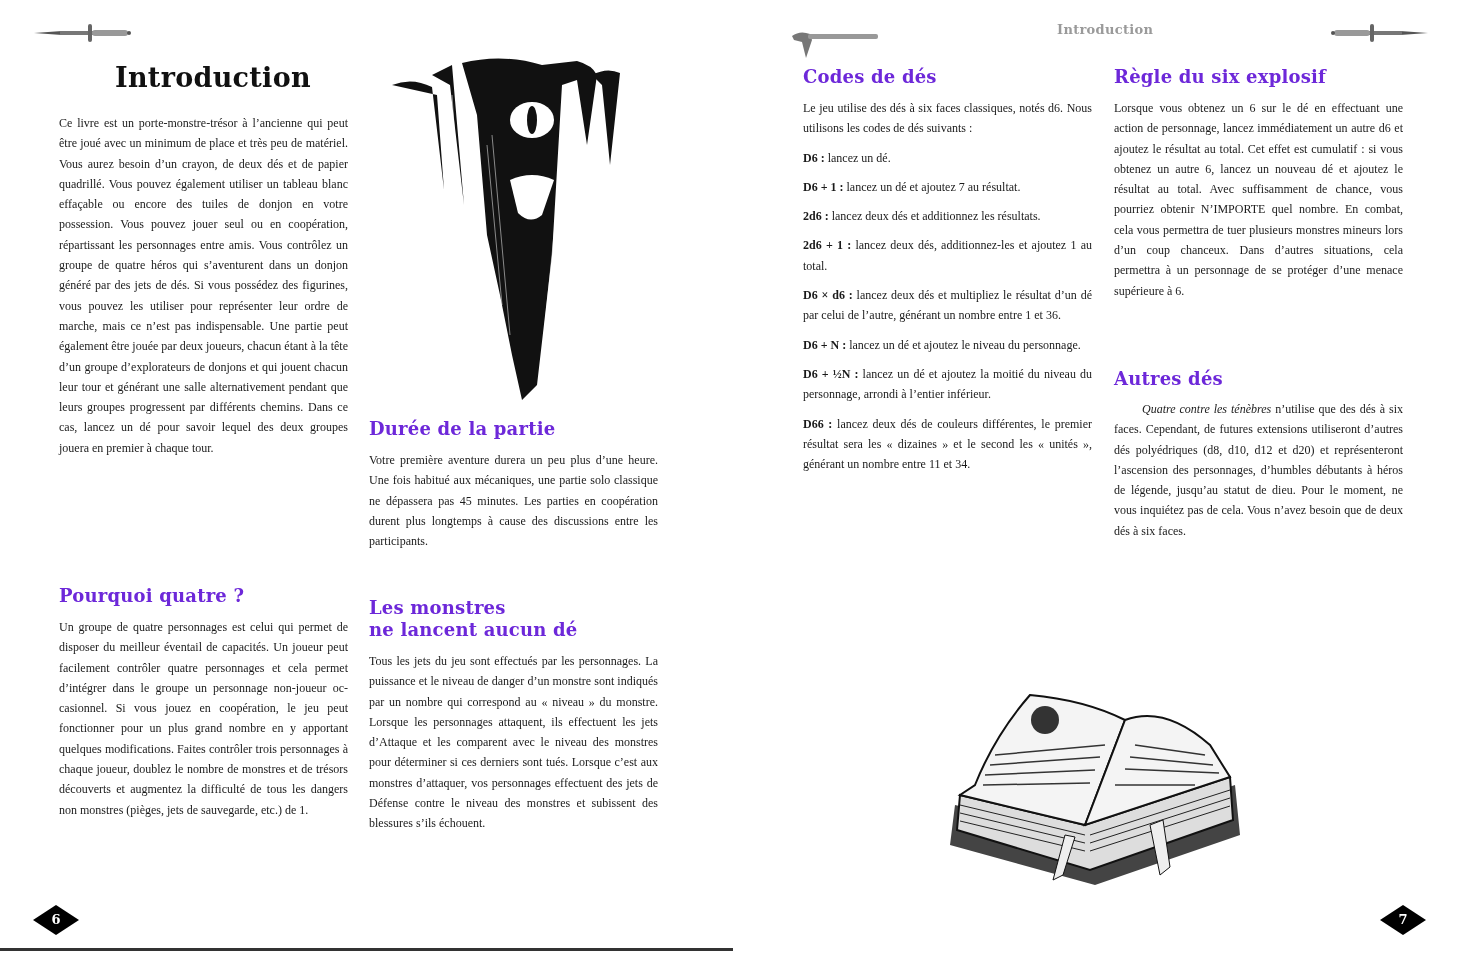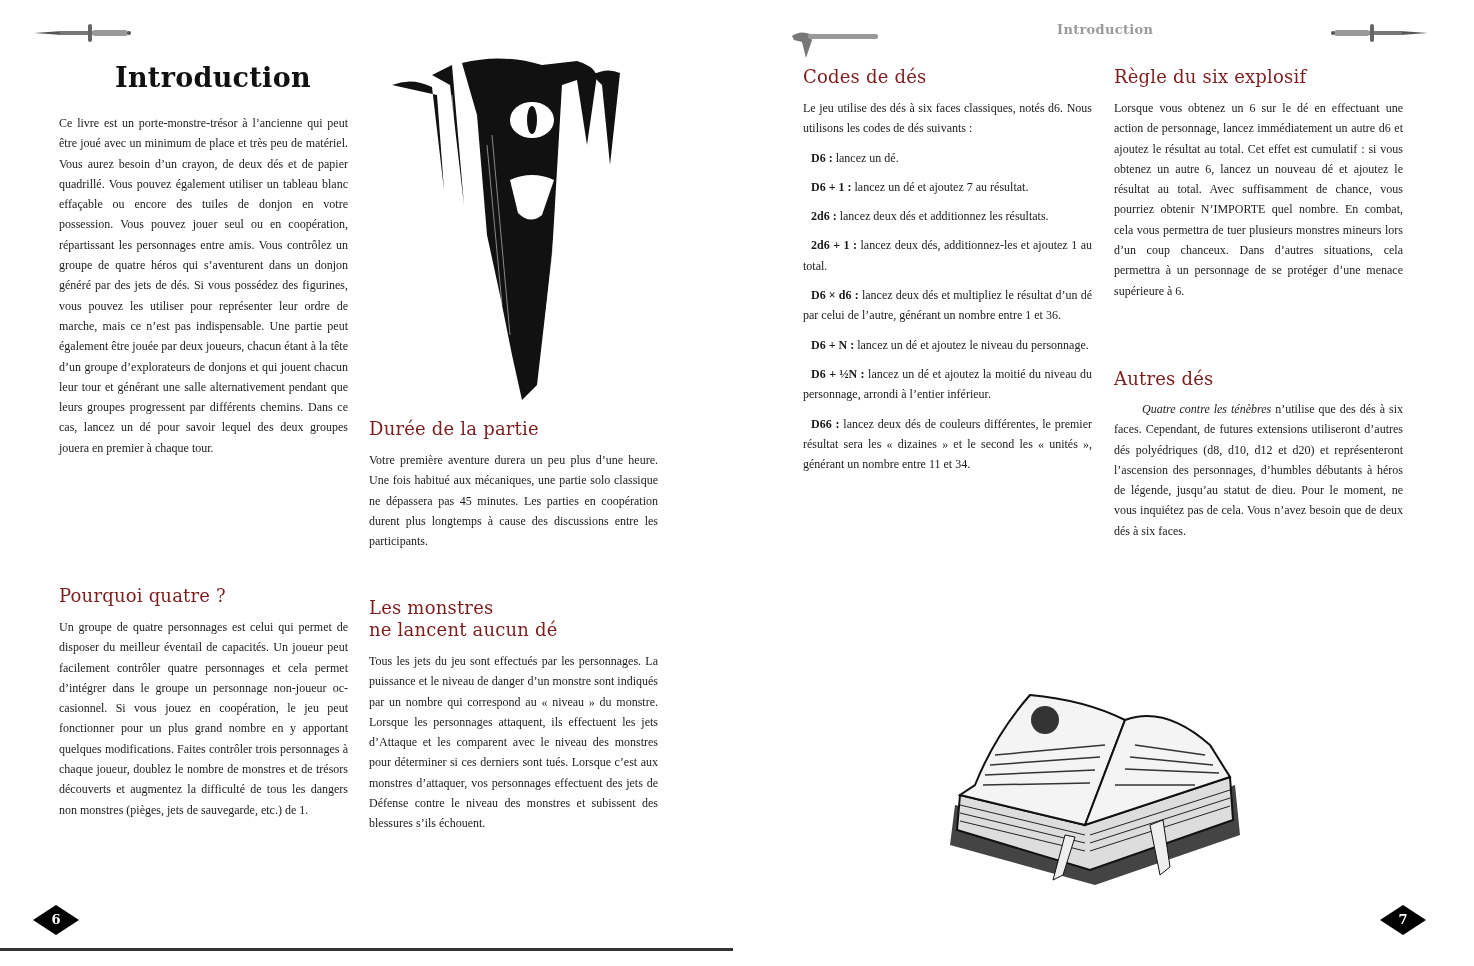--- a/index.html
+++ b/index.html
@@ -1,23 +1,23 @@
 <!DOCTYPE html>
 <html><head>
 <meta charset="utf-8">
 <style>
   html, body { margin:0; padding:0; background:#ffffff; }
   body { width:1474px; height:966px; position:relative; overflow:hidden;
          font-family:"Liberation Serif", "DejaVu Serif", serif; color:#1a1a1a; }
   .abs { position:absolute; }
   .para { font-size:12px; line-height:20.3px; text-align:justify; margin:0; hyphens:manual; }
   .h1 { font-family:"DejaVu Serif", serif; font-weight:bold; font-size:27px; letter-spacing:0.3px; margin:0; color:#111; }
-  .h2 { font-family:"DejaVu Serif", serif; font-weight:normal; font-size:18px; line-height:22px; margin:0; color:#7f1d1d; letter-spacing:0.2px; }
+  .h2 { font-family:"DejaVu Serif", serif; font-weight:bold; font-size:18px; line-height:22px; margin:0; color:#6d28d9; letter-spacing:0.2px; }
   .rule-item { font-size:12px; line-height:20.3px; text-align:justify; margin:0 0 9px 0; }
-  .rule-item b { font-weight:bold;margin-left:8px; }
+  .rule-item b { font-weight:bold; }
   .running-head { font-family:"DejaVu Serif", serif; font-weight:bold; font-size:13px; color:#9a9a9a; letter-spacing:0.3px; }
   .folio { width:46px; height:30px; }
   .folio svg { display:block; }
   .folio span { position:absolute; left:0; top:0; width:46px; height:30px; line-height:30px; text-align:center;
                 color:#fff; font-family:"DejaVu Serif", serif; font-weight:bold; font-size:13px; }
   .page-edge { position:absolute; left:0; top:948px; width:733px; height:3px; background:#333; }
   i { font-style:italic;margin-left:28px; }
 </style>
 </head>
 <body>

